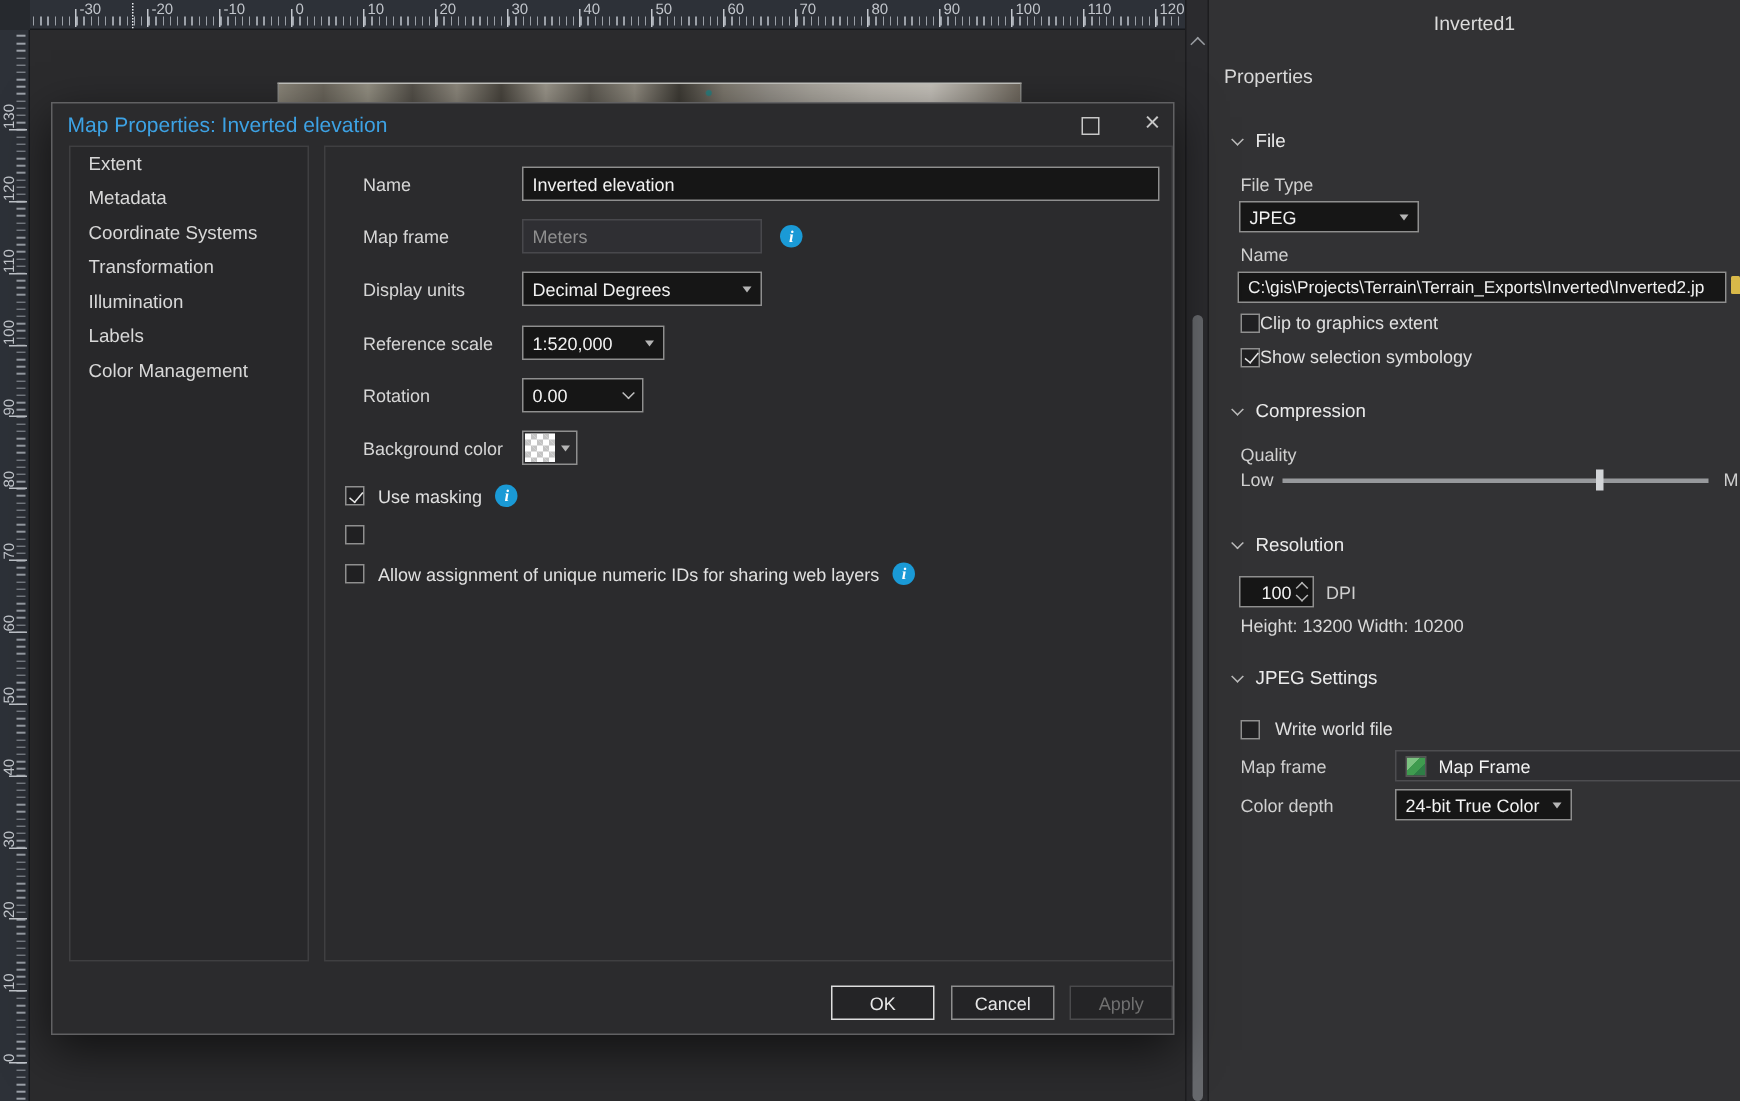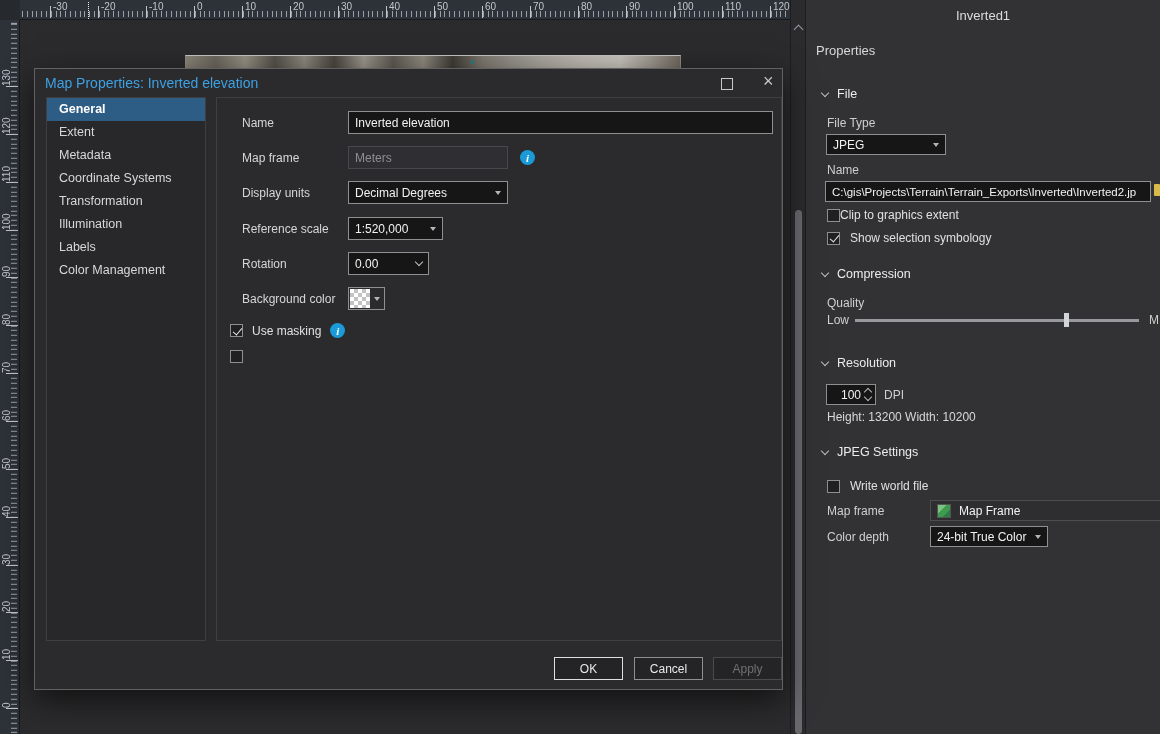--- a/index.html
+++ b/index.html
@@ -188,21 +188,21 @@
     </div>
     <div class="plbl" style="left:21px;top:163px">Name</div>
     <div class="inp" style="position:absolute;left:19px;top:181px;width:326px;height:21px;font-size:11.5px">
       <span>C:\gis\Projects\Terrain\Terrain_Exports\Inverted\Inverted2.jp</span>
     </div>
     <div class="folder" style="left:348px;top:186px"></div>
     <div style="position:absolute;left:21px;top:208px;display:flex;align-items:center;">
       <span class="cbx"></span>
       <span class="cb-lab">Clip to graphics extent</span>
     </div>
-    <div style="position:absolute;left:21px;top:231px;display:flex;align-items:center;gap:10px">
+    <div style="position:absolute;left:21px;top:231px;display:flex;align-items:center;">
       <span class="cbx on"></span>
       <span class="cb-lab">Show selection symbology</span>
     </div>
 
     <div class="sec" style="left:16px;top:267px">
       <span class="chev"></span>
       <span>Compression</span>
     </div>
     <div class="plbl" style="left:21px;top:296px">Quality</div>
     <div class="plbl" style="left:21px;top:313px">Low</div>
@@ -243,21 +243,20 @@
       <span class="dd-arrow"></span>
     </div>
   </div>
 
   <div class="abs dialog">
     <div class="dlg-title">Map Properties: Inverted elevation</div>
     <div class="win-max"></div>
     <div class="win-close">×</div>
 
     <div class="tab-list">
-        <div class="tab sel">General</div>
         <div class="tab">Extent</div>
         <div class="tab">Metadata</div>
         <div class="tab">Coordinate Systems</div>
         <div class="tab">Transformation</div>
         <div class="tab">Illumination</div>
         <div class="tab">Labels</div>
         <div class="tab">Color Management</div>
       </div>
 
     <div class="content">
@@ -298,20 +297,25 @@
 
       <div class="cb-group">
           <div class="cb-row">
             <span class="cbx on"></span>
             <span class="cb-lab">Use masking</span>
             <span class="info"></span>
           </div>
           <div class="cb-row">
             <span class="cbx"></span>
           </div>
+          <div class="cb-row">
+            <span class="cbx"></span>
+            <span class="cb-lab">Allow assignment of unique numeric IDs for sharing web layers</span>
+            <span class="info"></span>
+          </div>
         </div>
     </div>
 
     <div class="btn primary" style="left:519px">OK</div>
     <div class="btn" style="left:599px">Cancel</div>
     <div class="btn disabled" style="left:678px">Apply</div>
   </div>
 
 </div>
 

